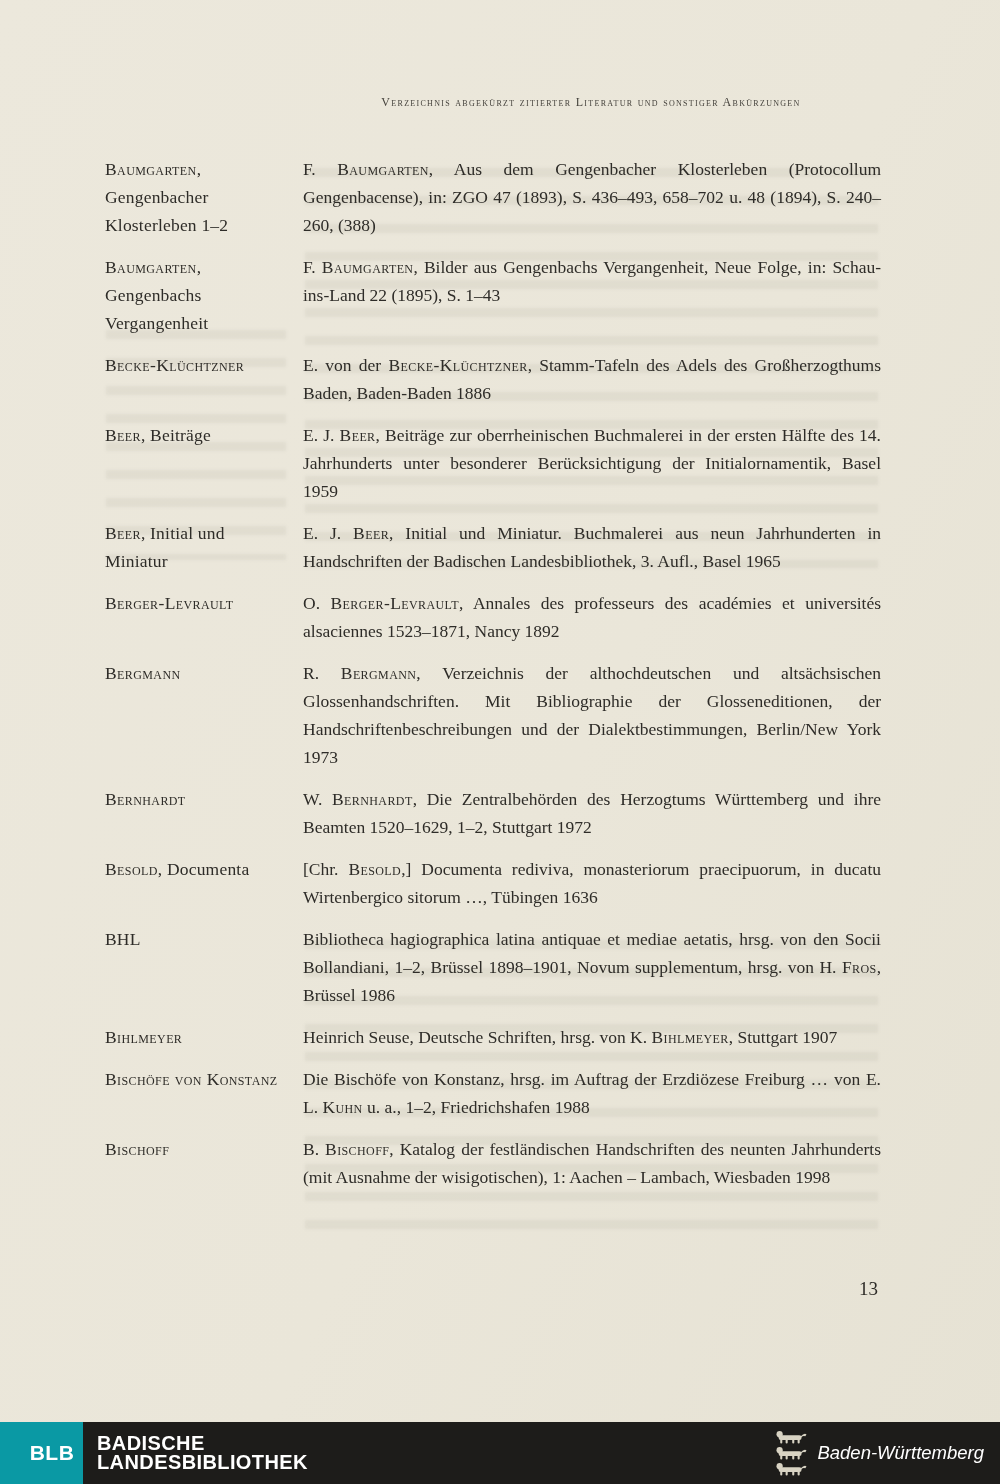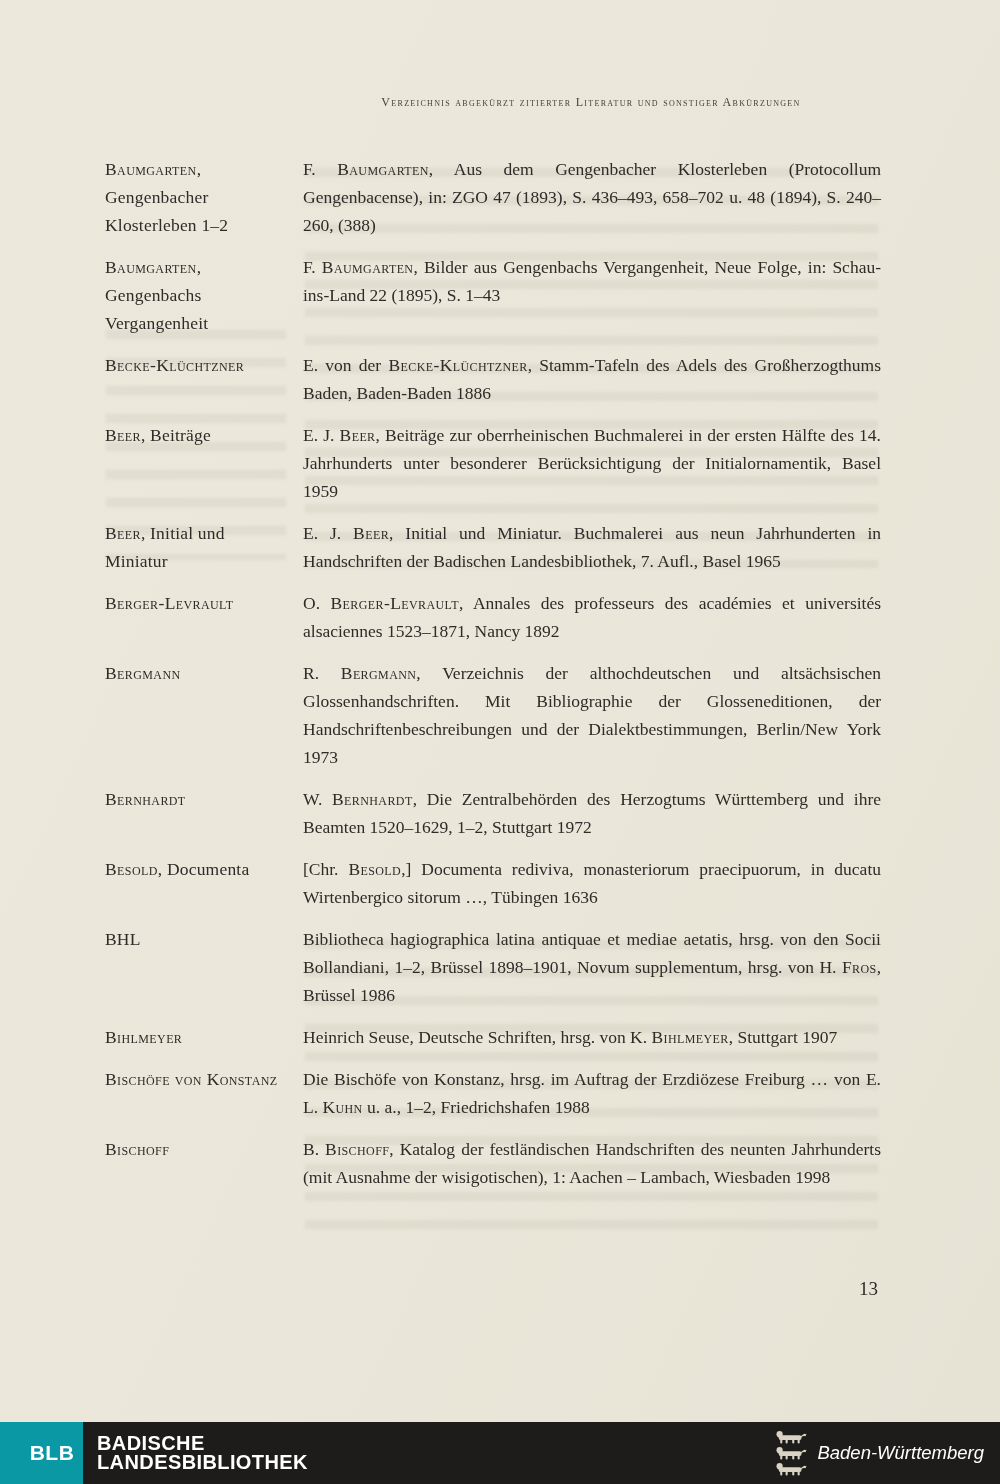--- a/index.html
+++ b/index.html
@@ -117,21 +117,21 @@
       <div class="entry">
         <div class="entry-label"><span class="sc">Becke-Klüchtzner</span></div>
         <div class="entry-text"><span>E. von der </span><span class="sc">Becke-Klüchtzner</span><span>, Stamm-Tafeln des Adels des Großherzogthums Baden, Baden-Baden 1886</span></div>
       </div>
       <div class="entry">
         <div class="entry-label"><span class="sc">Beer</span><span>, Beiträge</span></div>
         <div class="entry-text"><span>E. J. </span><span class="sc">Beer</span><span>, Beiträge zur oberrheinischen Buchmalerei in der ersten Hälfte des 14. Jahrhunderts unter besonderer Berücksichtigung der Initialornamentik, Basel 1959</span></div>
       </div>
       <div class="entry">
         <div class="entry-label"><span class="sc">Beer</span><span>, Initial und Miniatur</span></div>
-        <div class="entry-text"><span>E. J. </span><span class="sc">Beer</span><span>, Initial und Miniatur. Buchmalerei aus neun Jahrhunderten in Handschriften der Badischen Landesbibliothek, 7. Aufl., Basel 1965</span></div>
+        <div class="entry-text"><span>E. J. </span><span class="sc">Beer</span><span>, Initial und Miniatur. Buchmalerei aus neun Jahrhunderten in Handschriften der Badischen Landesbibliothek, 3. Aufl., Basel 1965</span></div>
       </div>
       <div class="entry">
         <div class="entry-label"><span class="sc">Berger-Levrault</span></div>
         <div class="entry-text"><span>O. </span><span class="sc">Berger-Levrault</span><span>, Annales des professeurs des académies et universités alsaciennes 1523–1871, Nancy 1892</span></div>
       </div>
       <div class="entry">
         <div class="entry-label"><span class="sc">Bergmann</span></div>
         <div class="entry-text"><span>R. </span><span class="sc">Bergmann</span><span>, Verzeichnis der althochdeutschen und altsächsischen Glossenhandschriften. Mit Bibliographie der Glosseneditionen, der Handschriftenbeschreibungen und der Dialektbestimmungen, Berlin/New York 1973</span></div>
       </div>
       <div class="entry">

